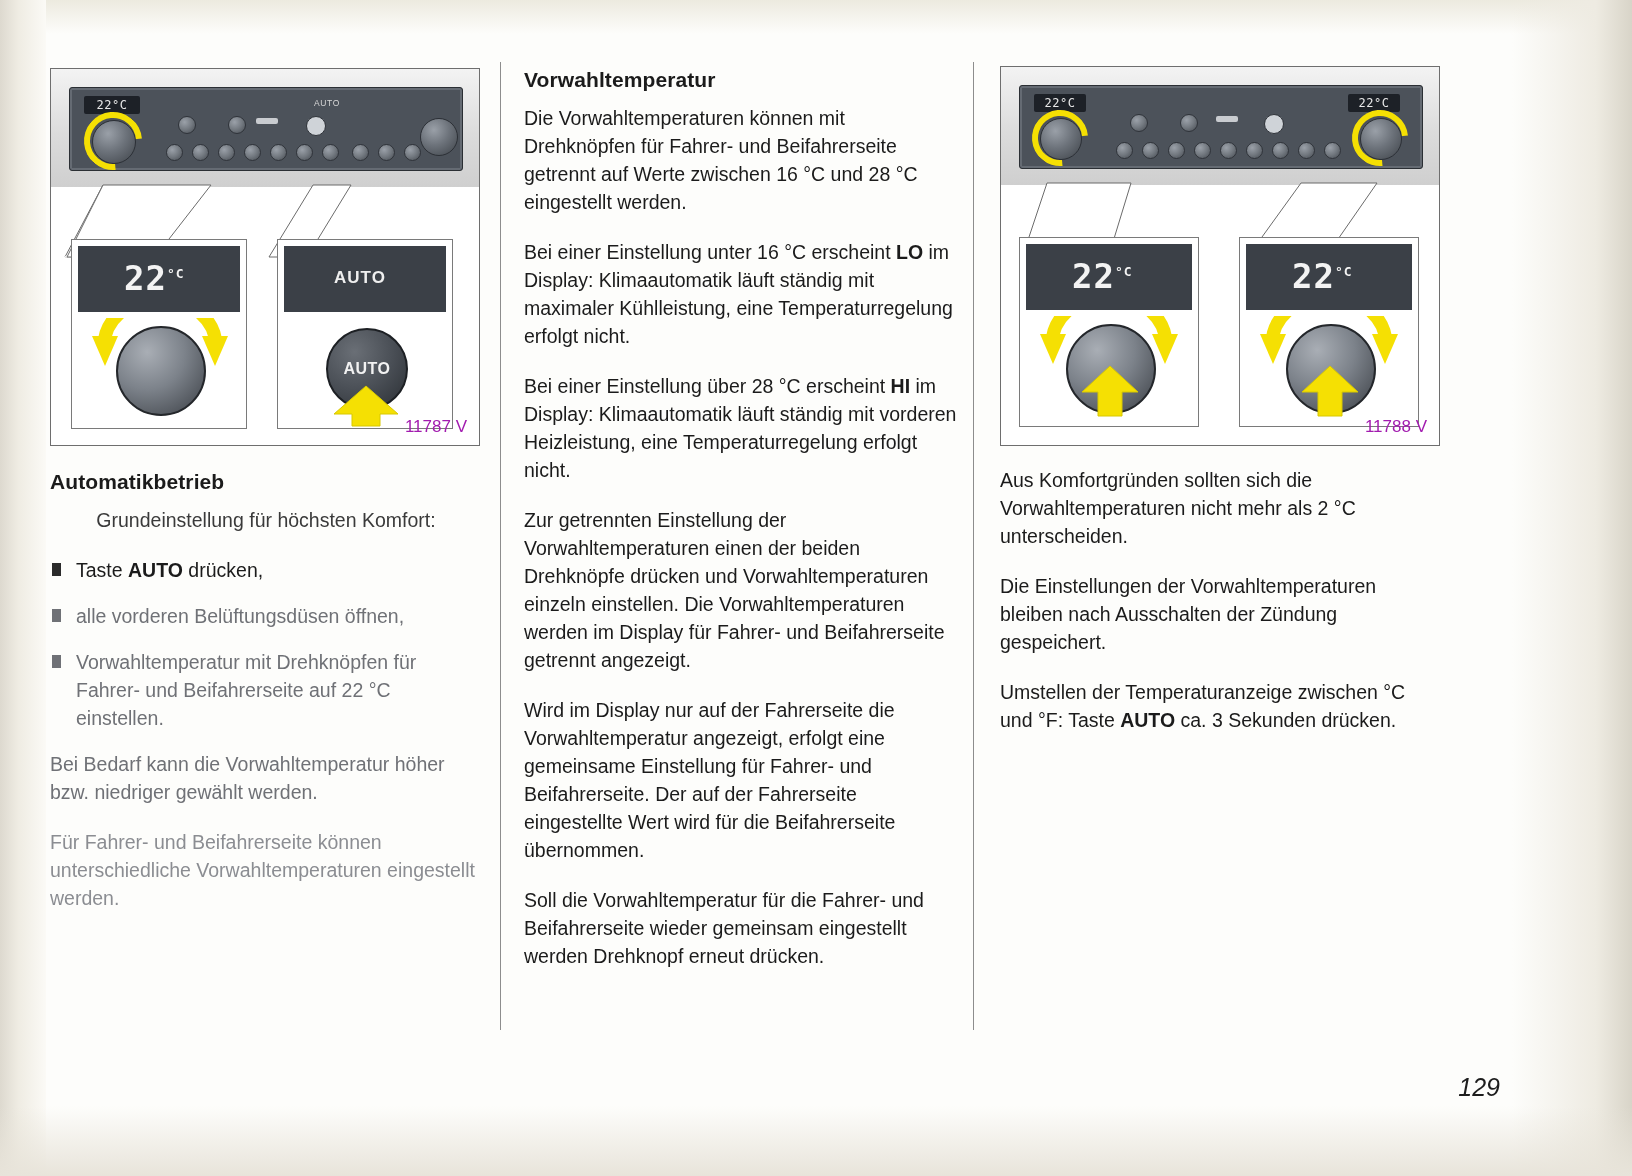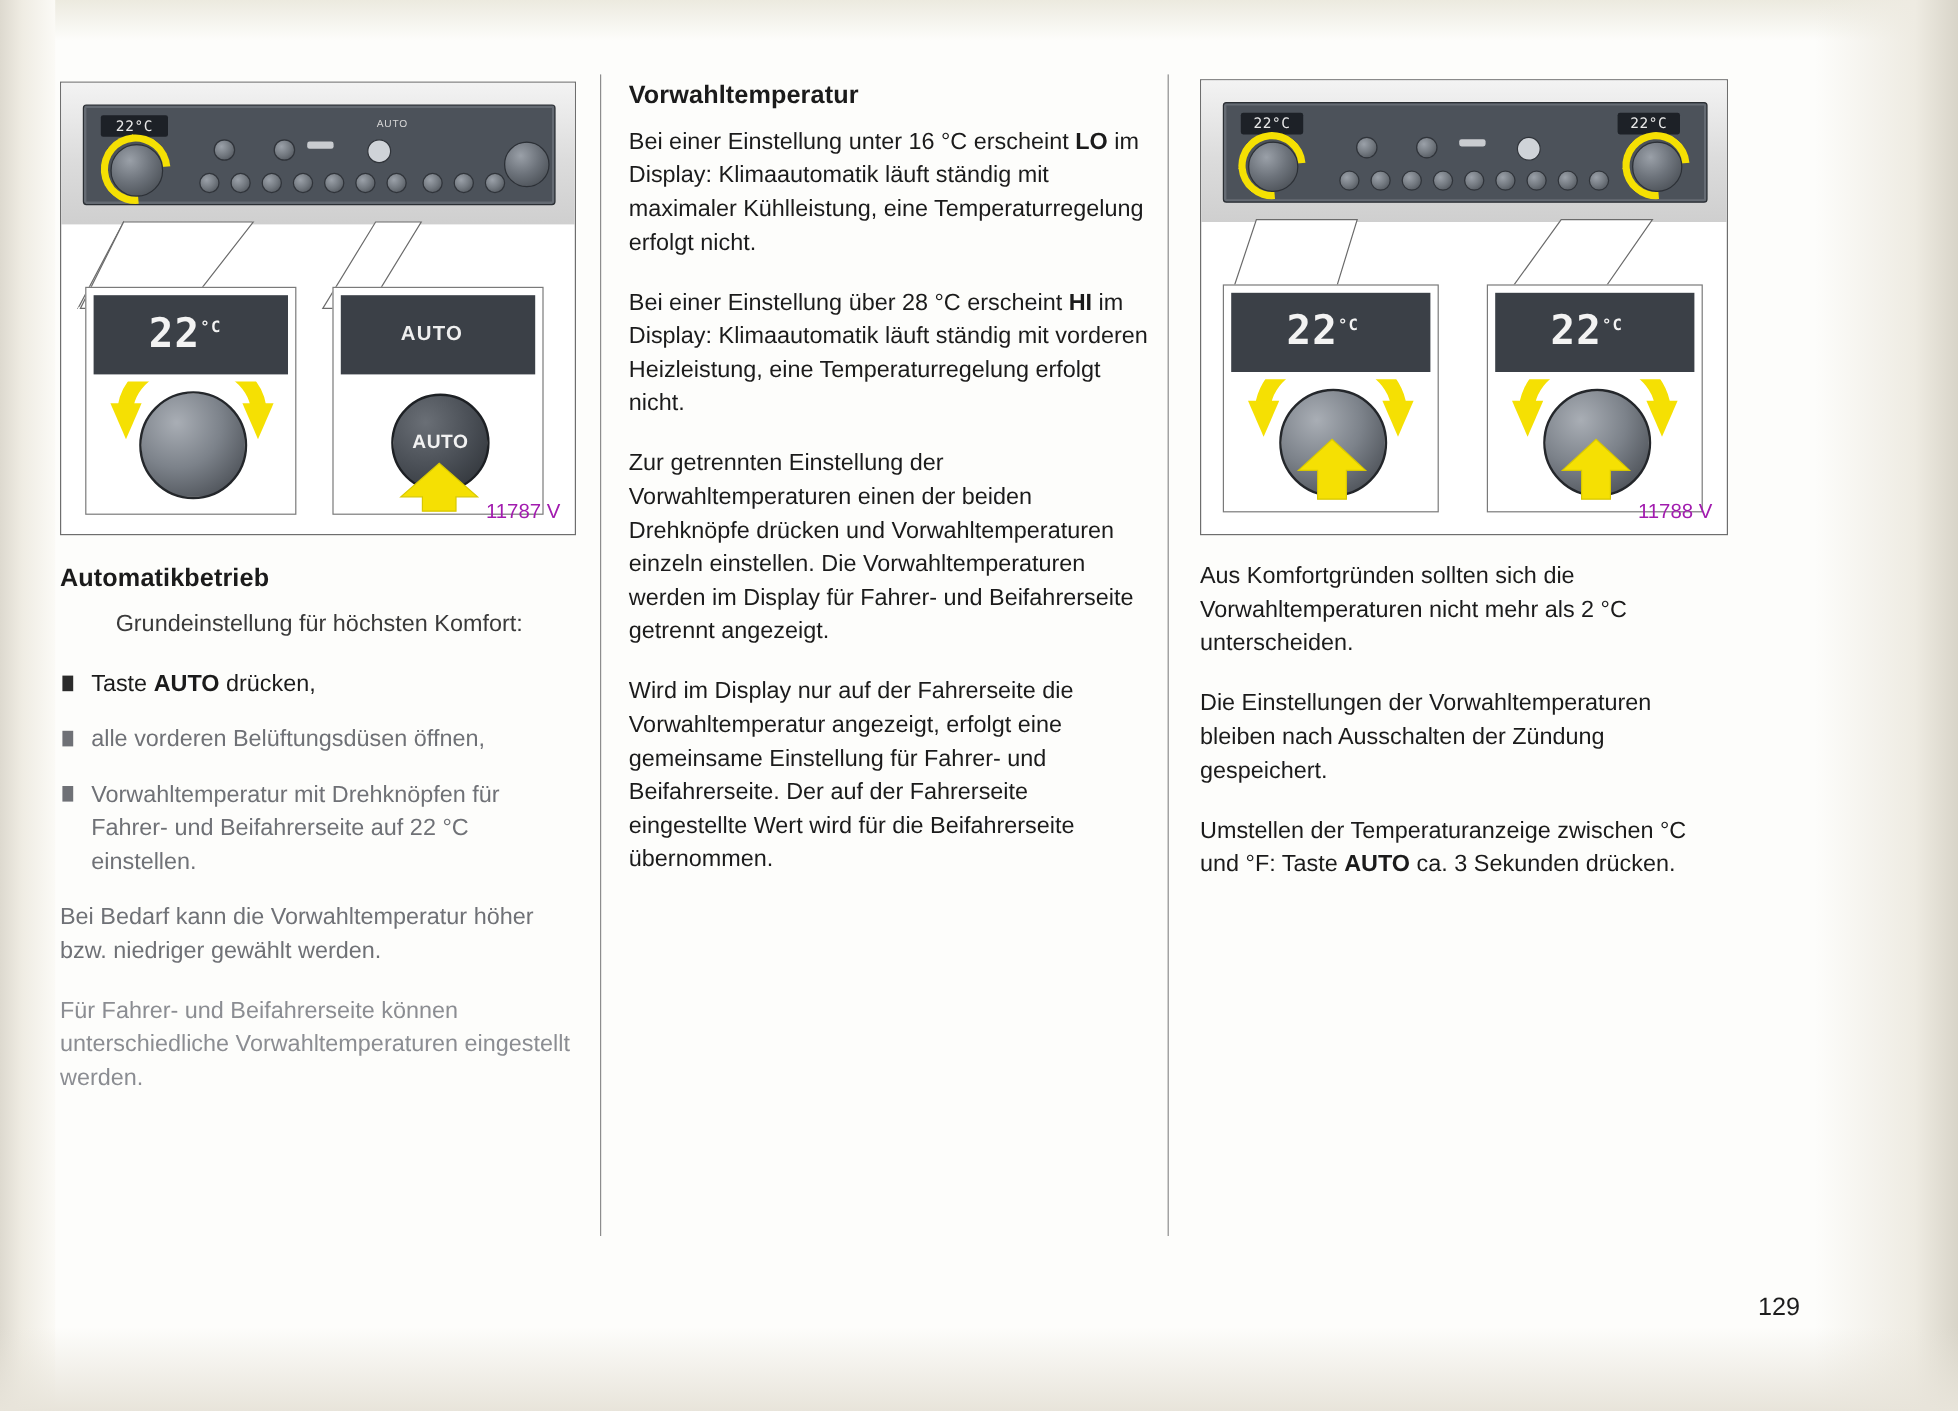--- a/index.html
+++ b/index.html
@@ -220,22 +220,23 @@
     position: absolute;
     right: 12px;
     bottom: 8px;
     font-size: 17px;
     color: #a21caf;
   }
   .page-num {
     position: absolute;
     right: 132px;
     bottom: 74px;
-    font-size: 21px;
+    font-size: 25px;
     color: #1d1d1d;
+    font-style: italic;
   }
   svg { display: block; }
 </style>
 </head>
 <body>
 
 <div class="page">
 
   <div class="scan-edge-top"></div>
   <div class="scan-edge-left"></div>
@@ -387,24 +388,26 @@
         <span class="sq"></span>
         <span>Vorwahltemperatur mit Drehknöpfen für Fahrer- und Beifahrerseite auf 22 °C einstellen.</span>
       </li>
     </ul>
     <p class="faded-2">Bei Bedarf kann die Vorwahltemperatur höher bzw. niedriger gewählt werden.</p>
     <p class="faded-3">Für Fahrer- und Beifahrerseite können unterschiedliche Vorwahltemperaturen eingestellt werden.</p>
   </div>
 
   <div class="col col2">
     <h3>Vorwahltemperatur</h3>
+    <p>Die Vorwahltemperaturen können mit Drehknöpfen für Fahrer- und Beifahrerseite getrennt auf Werte zwischen 16 °C und 28 °C eingestellt werden.</p>
     <p><span>Bei einer Einstellung unter 16 °C erscheint </span><b>LO</b><span> im Display: Klimaautomatik läuft ständig mit maximaler Kühlleistung, eine Temperaturregelung erfolgt nicht.</span></p>
     <p><span>Bei einer Einstellung über 28 °C erscheint </span><b>HI</b><span> im Display: Klimaautomatik läuft ständig mit vorderen Heizleistung, eine Temperaturregelung erfolgt nicht.</span></p>
     <p>Zur getrennten Einstellung der Vorwahltemperaturen einen der beiden Drehknöpfe drücken und Vorwahltemperaturen einzeln einstellen. Die Vorwahltemperaturen werden im Display für Fahrer- und Beifahrerseite getrennt angezeigt.</p>
     <p>Wird im Display nur auf der Fahrerseite die Vorwahltemperatur angezeigt, erfolgt eine gemeinsame Einstellung für Fahrer- und Beifahrerseite. Der auf der Fahrerseite eingestellte Wert wird für die Beifahrerseite übernommen.</p>
+    <p>Soll die Vorwahltemperatur für die Fahrer- und Beifahrerseite wieder gemeinsam eingestellt werden Drehknopf erneut drücken.</p>
   </div>
 
   <div class="col col3">
     <p>Aus Komfortgründen sollten sich die Vorwahltemperaturen nicht mehr als 2 °C unterscheiden.</p>
     <p>Die Einstellungen der Vorwahltemperaturen bleiben nach Ausschalten der Zündung gespeichert.</p>
     <p><span>Umstellen der Temperaturanzeige zwischen °C und °F: Taste </span><b>AUTO</b><span> ca. 3 Sekunden drücken.</span></p>
   </div>
 
   <div class="page-num">129</div>
 

